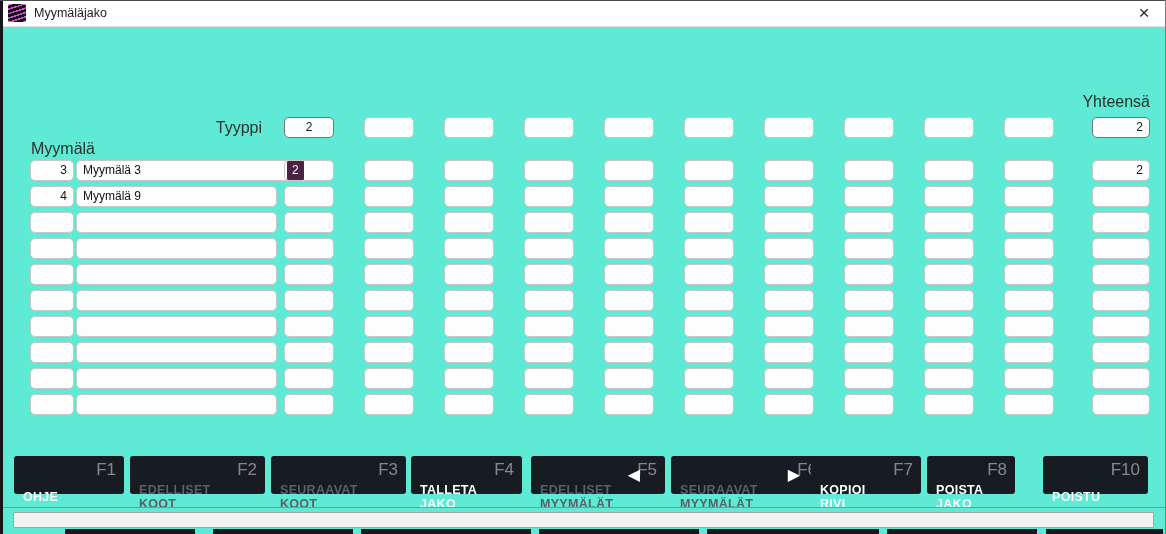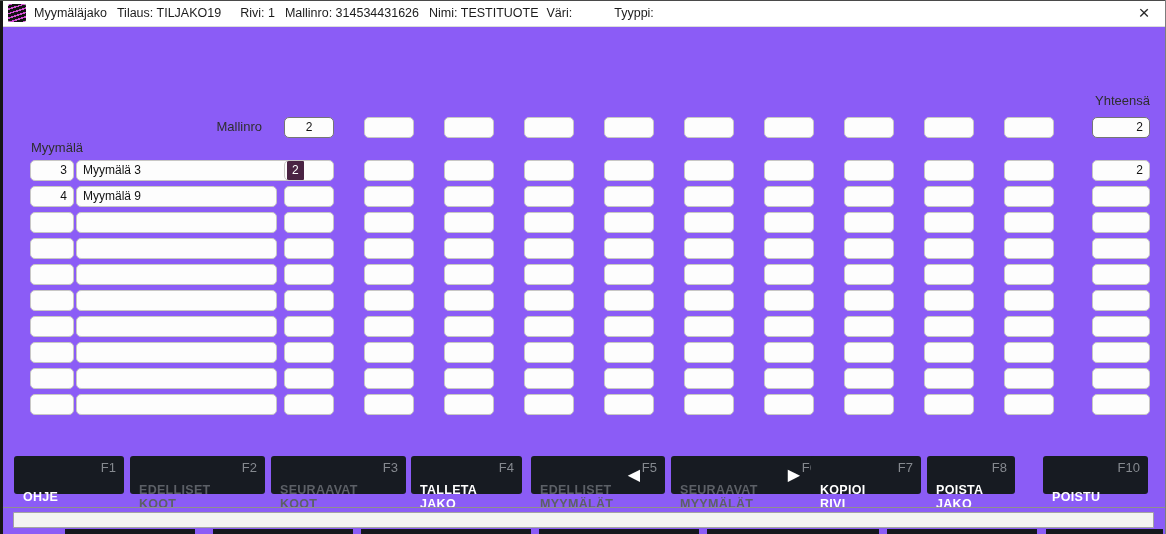--- a/index.html
+++ b/index.html
@@ -1,17 +1,17 @@
 <!DOCTYPE html>
 <html><head>
 <meta charset="utf-8">
 <style>
   html,body{margin:0;padding:0;background:#888;}
   #win{
-    position:relative;width:1166px;height:534px;background:#8b5cf6;
+    position:relative;width:1166px;height:534px;background:#5eead4;
     font-family:"Liberation Sans","DejaVu Sans",sans-serif;overflow:hidden;
     outline:1px solid #6b6b6b;
   }
   
   .edge-left{position:absolute;left:0;top:0;width:3px;height:534px;background:#161616;z-index:60;}
   .edge-top{position:absolute;left:0;top:0;width:1166px;height:1px;background:#4a4a4a;z-index:61;}
   .edge-right{position:absolute;right:0;top:0;width:1px;height:534px;background:#7d7d7d;z-index:61;}
 
   
   #titlebar{position:absolute;left:0;top:0;width:1166px;height:27px;background:#ffffff;
@@ -22,21 +22,21 @@
   .tb-app{margin-right:10px;}
   .tb-0{margin-right:19px;}
   .tb-1{margin-right:10px;}
   .tb-2{margin-right:10px;}
   .tb-3{margin-right:8px;}
   .tb-4{margin-right:42px;}
   #close-btn{position:absolute;right:10px;top:1px;width:24px;height:24px;line-height:24px;
     text-align:center;font-size:19px;font-weight:300;color:#2a2a2a;cursor:pointer;}
 
   
-  .lbl{position:absolute;font-size:13px;color:#2e2e2e;}
+  .lbl{position:absolute;font-size:16px;color:#2e2e2e;}
   #lbl-tilattu{left:180px;top:119px;width:82px;text-align:right;}
   #lbl-yhteensa{left:1050px;top:93px;width:100px;text-align:right;}
   #lbl-myymala{left:31px;top:140px;}
 
   
   .cell{position:absolute;background:#fdfdfd;border:1px solid #c8c7c5;border-radius:5px;
     font-size:12px;color:#111;box-sizing:border-box;overflow:hidden;white-space:nowrap;}
   .cell.dark{border-color:#757575;}
   .al-r{text-align:right;padding-right:6px;}
   .al-l{text-align:left;padding-left:6px;}
@@ -44,51 +44,43 @@
   .sel{display:inline-block;background:#4a2343;color:#fff;padding:0 5px;margin-left:2px;
     border-radius:1px;}
 
   
   .fbtn{position:absolute;top:456px;height:38px;background:#171b22;border-radius:3px;
     box-sizing:border-box;cursor:pointer;}
   .fbtn-label{display:flex;flex-direction:column;justify-content:center;height:100%;
     padding:2px 28px 2px 9px;font-size:12.5px;font-weight:bold;letter-spacing:.3px;
     line-height:14px;color:#ffffff;text-transform:uppercase;margin-top:20px;}
   .fbtn.disabled .fbtn-label{color:#5c6067;}
-  .fbtn-key{position:absolute;top:4px;right:8px;font-size:13px;color:#85898f;}
+  .fbtn-key{position:absolute;top:4px;right:8px;font-size:17px;color:#85898f;}
   .fbtn-arrow{position:absolute;right:25px;top:50%;transform:translateY(-52%);
     color:#ffffff;font-size:16px;line-height:16px;}
 
   
   #status-line{position:absolute;left:0;top:507px;width:1166px;height:1px;background:#8f8f8f;}
   #status-box{position:absolute;left:13px;top:512px;width:1141px;height:16px;background:#f3f3f2;
     border:1px solid #a3a3a3;border-radius:1px;box-sizing:border-box;}
   .bstrip{position:absolute;top:529px;height:5px;background:#15181d;}
 </style>
 </head>
 <body>
 
 <div id="win">
   <div class="edge-top"></div>
 
   <div id="titlebar">
     <div id="app-icon"></div>
     <span class="tb-field tb-app">Myymäläjako</span>
-    <span id="titlebar-fields" style="display:flex;align-items:center;">
-        <span class="tb-field tb-0">Tilaus: TILJAKO19</span>
-        <span class="tb-field tb-1">Rivi: 1</span>
-        <span class="tb-field tb-2">Mallinro: 314534431626</span>
-        <span class="tb-field tb-3">Nimi: TESTITUOTE</span>
-        <span class="tb-field tb-4">Väri:</span>
-        <span class="tb-field tb-5">Tyyppi:</span>
-      </span>
     <div id="close-btn">×</div>
   </div>
 
-  <div class="lbl" id="lbl-tilattu">Mallinro</div>
+  <div class="lbl" id="lbl-tilattu">Tyyppi</div>
   <div class="lbl" id="lbl-yhteensa">Yhteensä</div>
   <div class="lbl" id="lbl-myymala">Myymälä</div>
 
   <div id="grid">
       <div class="cell al-c dark" style="left: 284px; top: 117px; width: 50px; height: 21px; line-height: 19px;">2</div>
       <div class="cell al-c" style="left: 364px; top: 117px; width: 50px; height: 21px; line-height: 19px;"></div>
       <div class="cell al-c" style="left: 444px; top: 117px; width: 50px; height: 21px; line-height: 19px;"></div>
       <div class="cell al-c" style="left: 524px; top: 117px; width: 50px; height: 21px; line-height: 19px;"></div>
       <div class="cell al-c" style="left: 604px; top: 117px; width: 50px; height: 21px; line-height: 19px;"></div>
       <div class="cell al-c" style="left: 684px; top: 117px; width: 50px; height: 21px; line-height: 19px;"></div>

